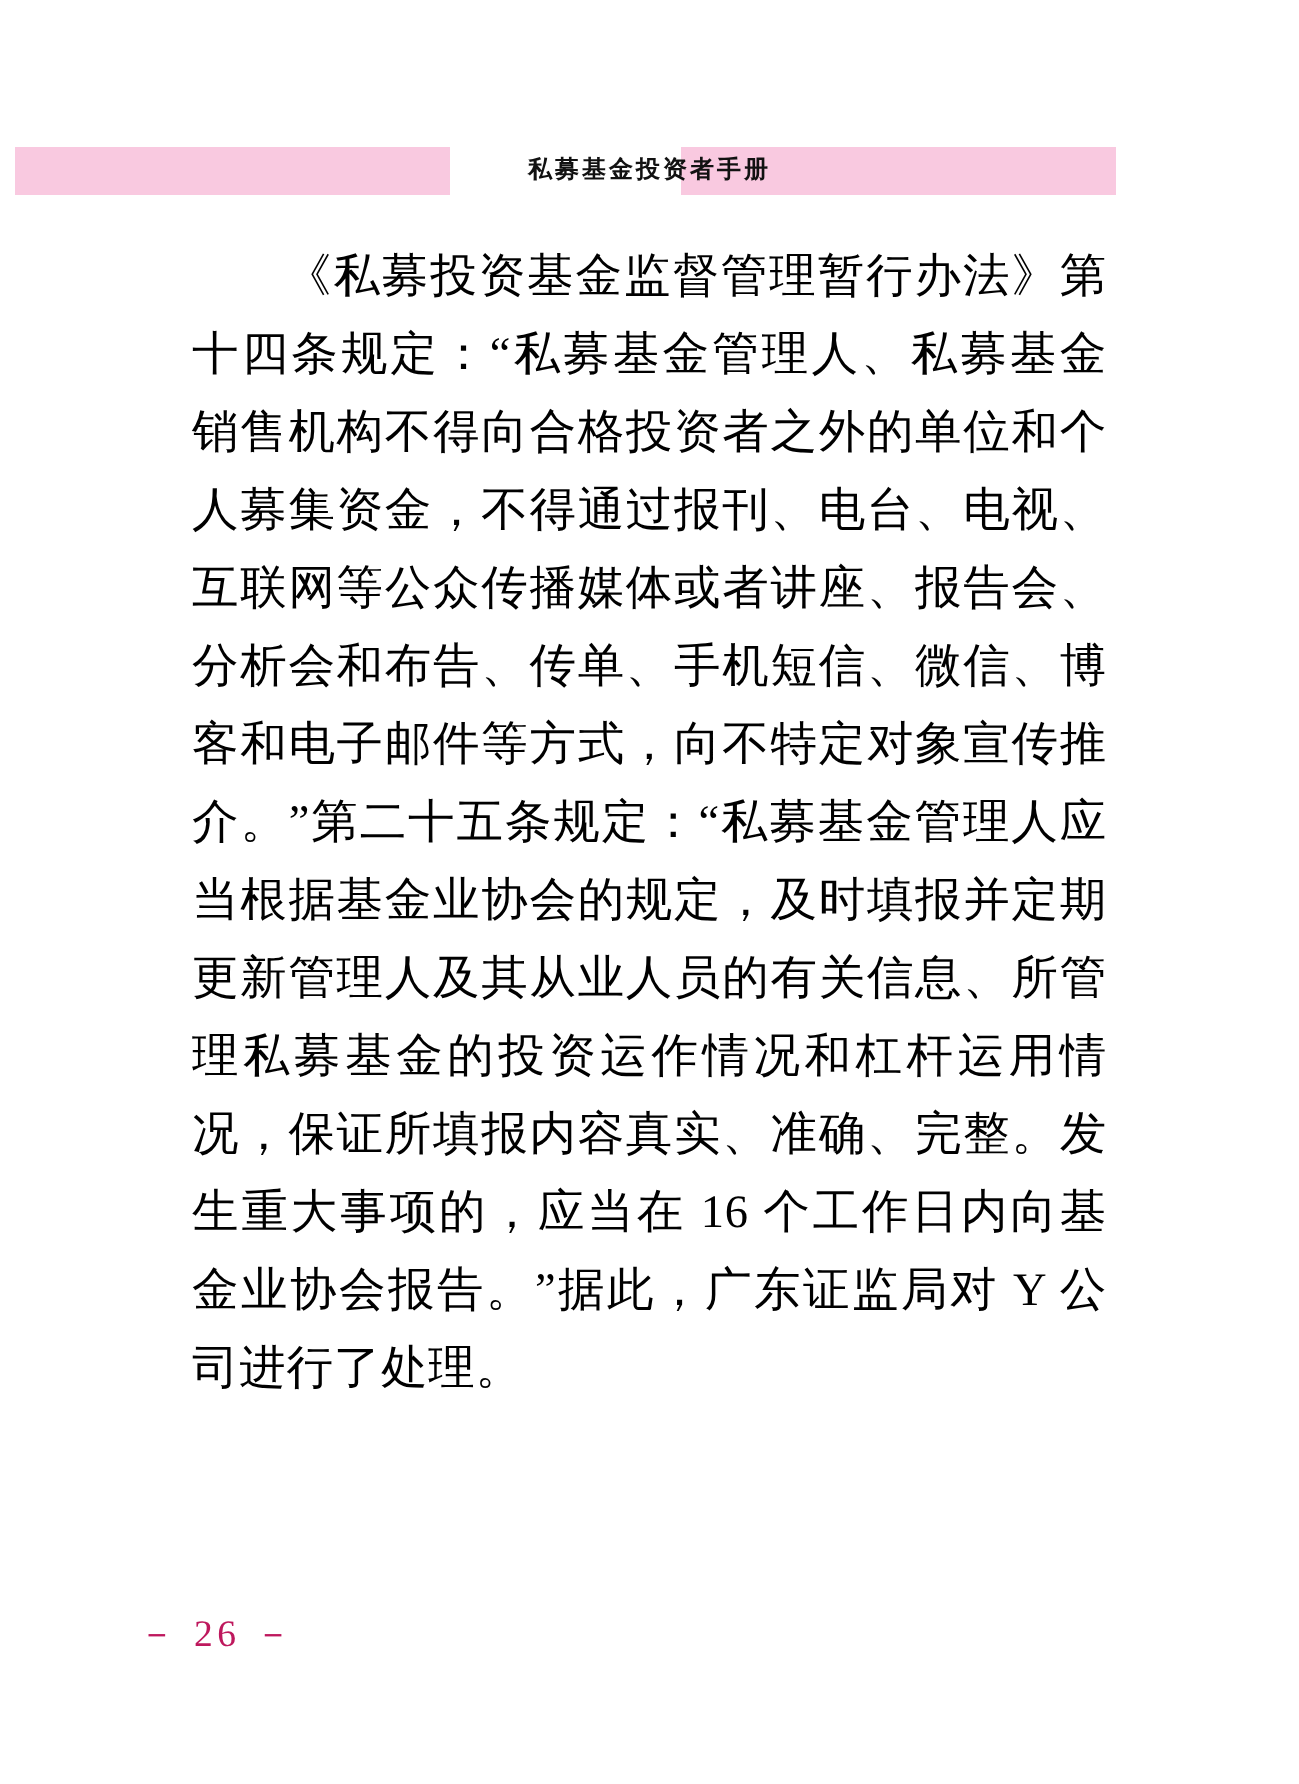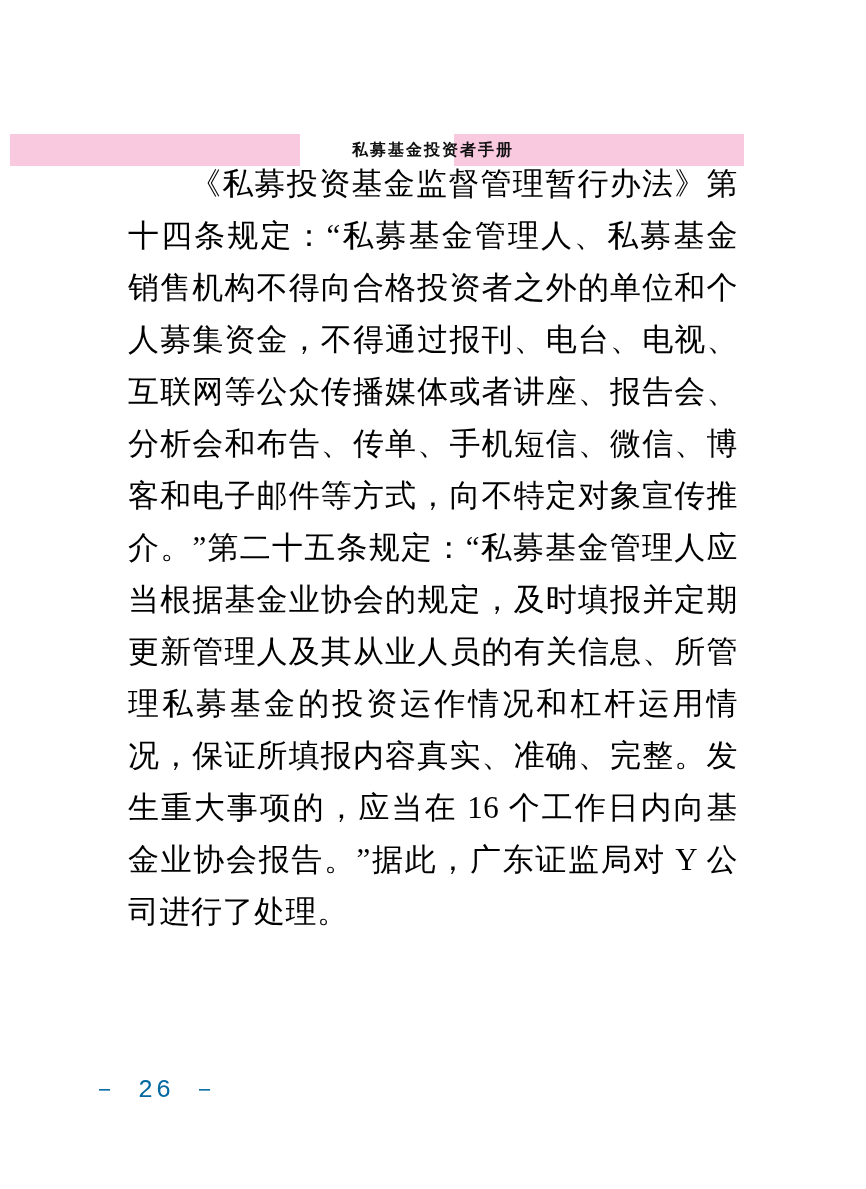--- a/index.html
+++ b/index.html
@@ -23,21 +23,20 @@
     height: 1189px;
   }
 
   
   .header {
     position: absolute;
     left: 0;
     top: 98px;
     width: 754px;
     height: 32px;
-    margin-top: 36px;
   }
   .header-band {
     position: absolute;
     top: 0;
     height: 32px;
     background: #f9c9e0;
   }
   .header-band.left {
     left: 10px;
     width: 290px;
@@ -83,23 +82,23 @@
 
   
   .footer {
     position: absolute;
     left: 92px;
     top: 1072px;
     width: 200px;
     height: 40px;
   }
   .page-number {
-    font-family: Liberation Mono, monospace;
+    font-family: Liberation Serif, serif;
     font-size: 25px;
-    color: #0369a1;
+    color: #be185d;
     letter-spacing: 3px;
     margin-top: 40px;
   }
 </style>
 </head>
 <body>
 
 <div class="page">
 
   <div class="header">

